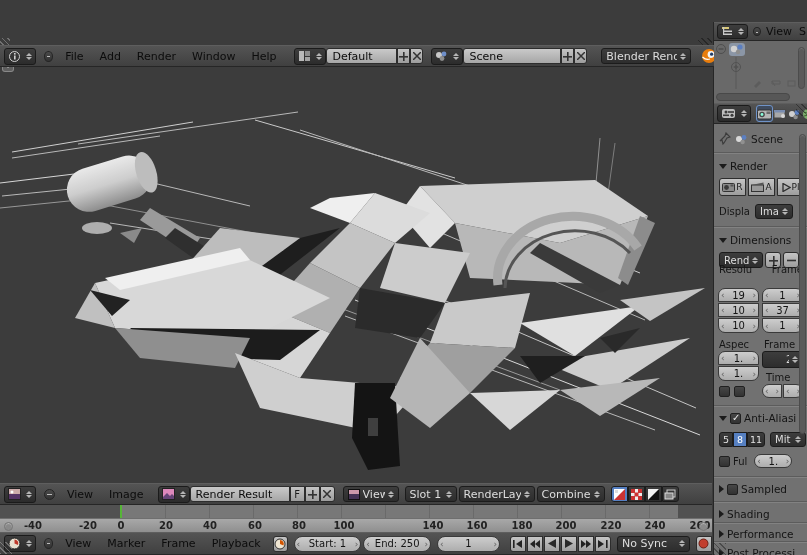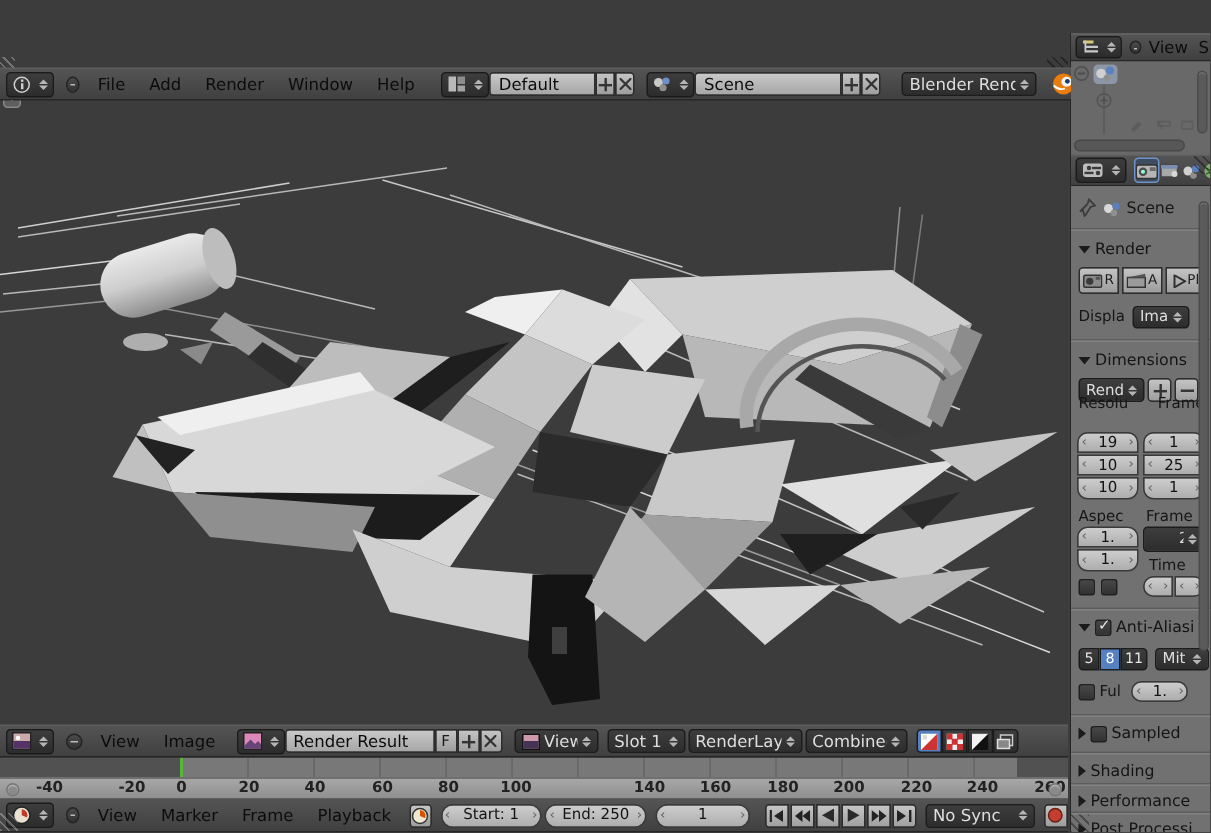--- a/index.html
+++ b/index.html
@@ -638,21 +638,21 @@
       <div class="numf" style="top:179px; left:4px; width:41px; height:14px; position:absolute;">
           <span>10</span>
         </div>
       <div class="numf" style="top:194px; left:4px; width:41px; height:15px; position:absolute; border-radius:0 0 7px 7px;">
           <span>10</span>
         </div>
       <div class="numf" style="top:164px; left:48px; width:41px; height:14px; position:absolute; border-radius:7px 7px 0 0;">
           <span>1</span>
         </div>
       <div class="numf" style="top:179px; left:48px; width:41px; height:14px; position:absolute;">
-          <span>25</span>
+          <span>37</span>
         </div>
       <div class="numf" style="top:194px; left:48px; width:41px; height:15px; position:absolute; border-radius:0 0 7px 7px;">
           <span>1</span>
         </div>
       <div class="prow" style="top:215px; width:84px;">
         <span style="width:42px;">Aspec</span>
         <span>Frame</span>
       </div>
       <div class="numf" style="top:227px; left:4px; width:41px; height:14px; position:absolute; border-radius:7px 7px 0 0;">
           <span>1.</span>

